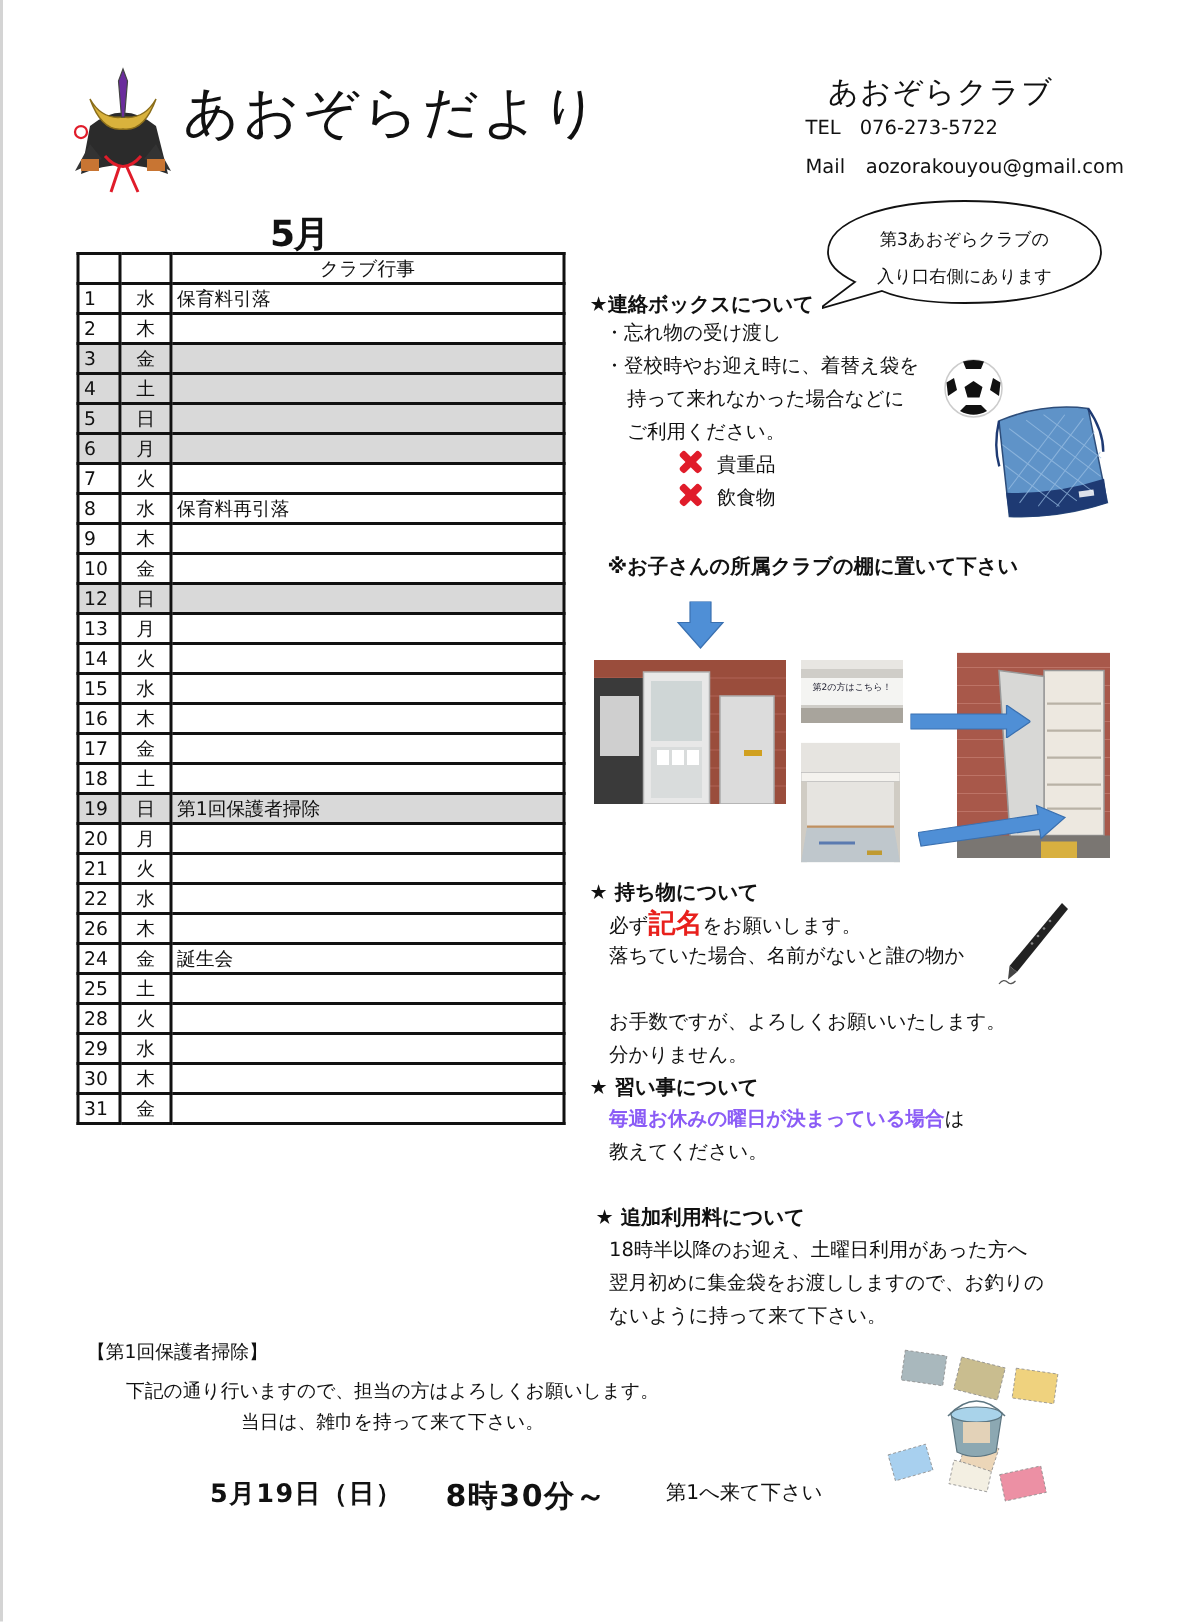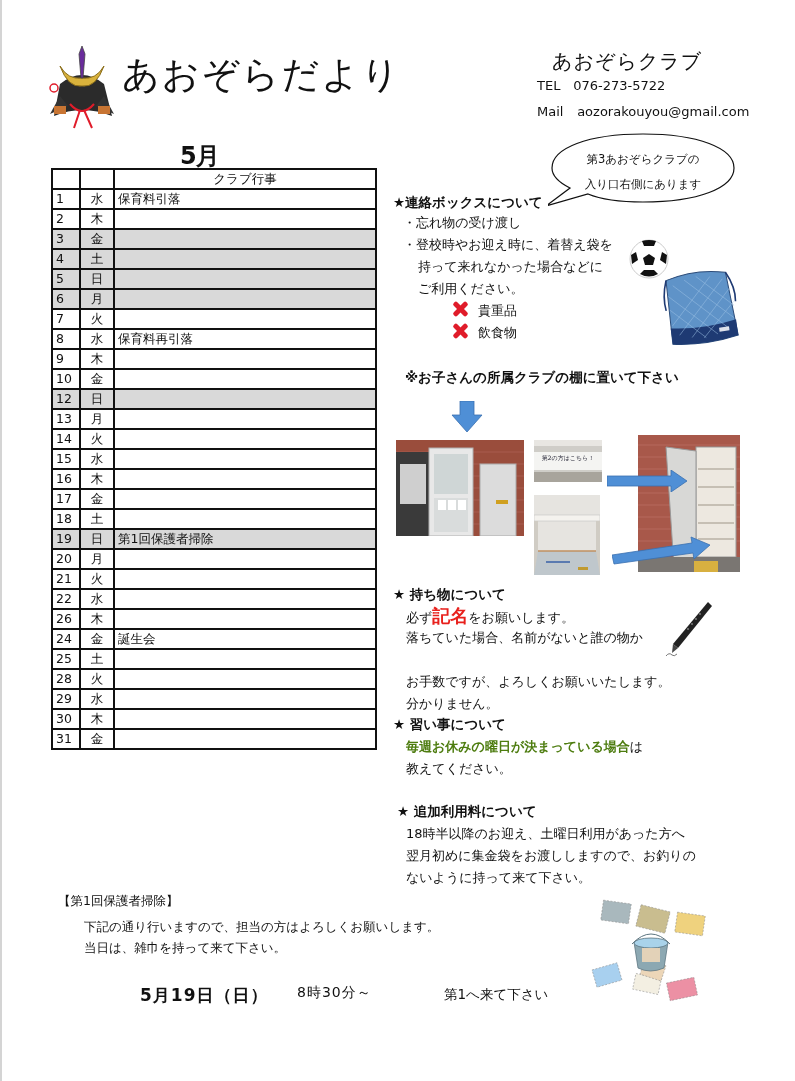--- a/index.html
+++ b/index.html
@@ -34,37 +34,37 @@
     border:2px solid #111; height:18px; padding:0 3px; line-height:18px; overflow:hidden; white-space:nowrap;
   }
   table.cal th { font-weight:normal; text-align:center; height:17px; }
   table.cal td.num { text-align:left; width:24px; }
   table.cal td.dow { text-align:center; width:26px; }
   table.cal tr.holiday td { background:#d9d9d9; }
 
   
   .sec-h { font-weight:bold; font-size:13.5px; white-space:nowrap; }
   .body-t { font-size:13px; line-height:21.5px; white-space:nowrap; }
-  .red { color:#4d7c0f; font-weight:bold; }
+  .red { color:#8b5cf6; font-weight:bold; }
   .big-red { color:#e8201c; font-weight:bold; font-size:18px; }
   .x-mark { display:inline-block; width:16px; height:16px; position:relative; vertical-align:-2px; margin-right:10px; }
   .x-mark::before, .x-mark::after {
     content:""; position:absolute; left:6px; top:-1px; width:5px; height:18px; background:#e01c2a; border-radius:2px;
   }
   .x-mark::before { transform:rotate(45deg); }
   .x-mark::after { transform:rotate(-45deg); }
 
   .photo { position:absolute; overflow:hidden; }
   .note-bold { font-weight:bold; font-size:13.5px; white-space:nowrap; }
 
   
   .foot-title { left:58px; top:893px; font-size:12.5px; white-space:nowrap; }
-  .foot-body { left:84px; top:916px; font-size:12.5px; line-height:21px; white-space:nowrap; }
+  .foot-body { left:84px; top:916px; font-size:12.5px; line-height:21px; white-space:nowrap;text-align:center; }
   .foot-date { left:140px; top:984px; font-size:17px; font-weight:bold; white-space:nowrap; letter-spacing:1px; }
-  .foot-time { left:297px; top:984px; font-size:14px; font-weight:normal; white-space:nowrap; letter-spacing:1px; }
+  .foot-time { left:297px; top:984px; font-size:20px; font-weight:bold; white-space:nowrap; letter-spacing:1px; }
   .foot-place { left:444px; top:986px; font-size:13.5px; white-space:nowrap; }
 </style>
 </head>
 <body>
 
 <div class="page-edge"></div>
 
 <div class="abs logo">
   <svg width="72" height="86" viewBox="0 0 72 86">
     <path d="M8 72 L14 40 Q36 22 58 40 L66 72 Q36 60 8 72 Z" fill="#2b2b2b"></path>

